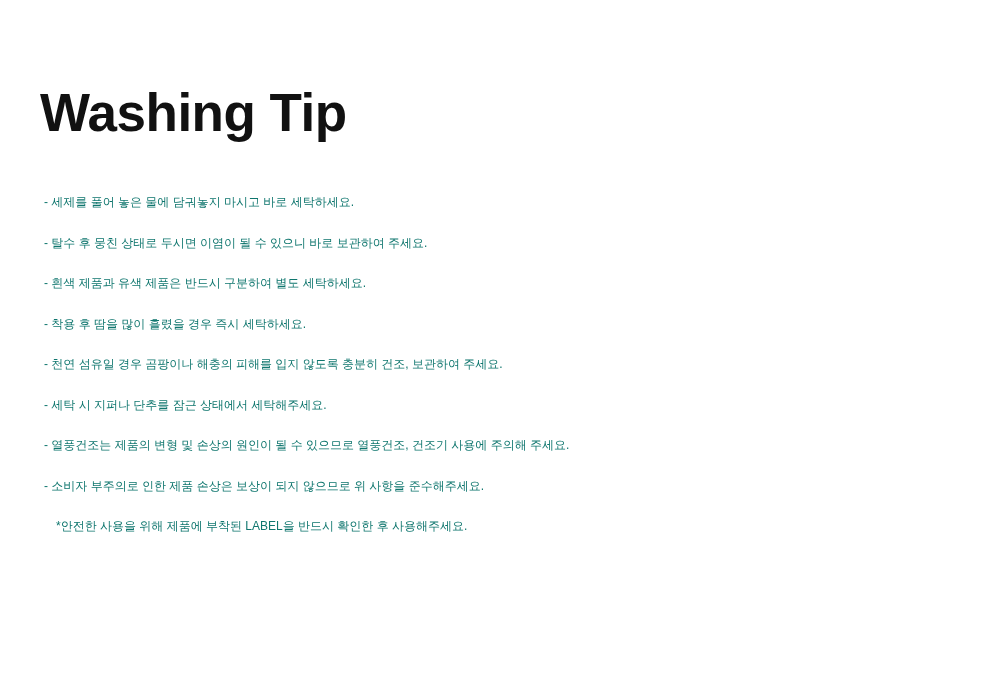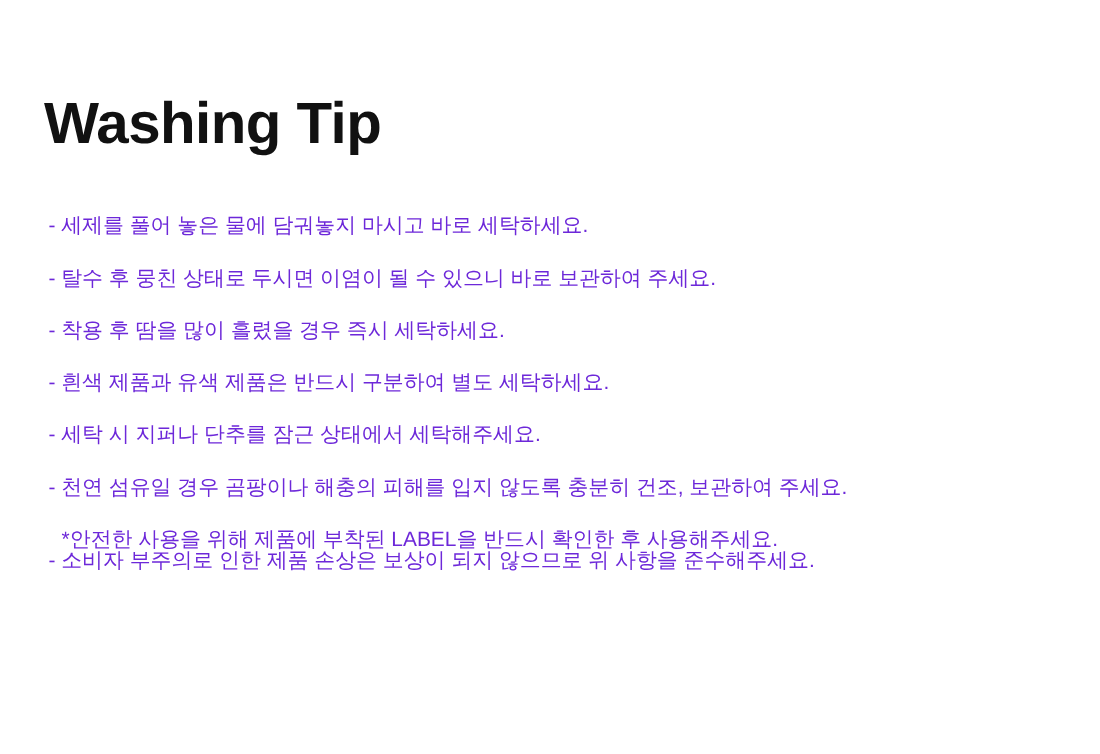--- a/index.html
+++ b/index.html
@@ -31,43 +31,44 @@
     line-height: 1.1;
     white-space: nowrap;
   }
   .tip-list {
     position: absolute;
     left: 44px;
     top: 196px;
     width: 920px;
   }
   .tip-line {
-    font-size: 19px;
+    font-size: 12px;
     line-height: 1.0;
-    color: #6d28d9;
+    color: #0f766e;
     margin: 0 0 28.5px 0;
     white-space: nowrap;
     font-weight: 400;
   }
   .tip-line.note {
     padding-left: 12px;
     margin-bottom: 0;
   }
 </style>
 </head>
 <body>
 
 <div class="page">
 
   <h1 class="title">Washing Tip</h1>
 
   <div class="tip-list">
     <p class="tip-line">- 세제를 풀어 놓은 물에 담궈놓지 마시고 바로 세탁하세요.</p>
     <p class="tip-line">- 탈수 후 뭉친 상태로 두시면 이염이 될 수 있으니 바로 보관하여 주세요.</p>
+    <p class="tip-line">- 흰색 제품과 유색 제품은 반드시 구분하여 별도 세탁하세요.</p>
     <p class="tip-line">- 착용 후 땀을 많이 흘렸을 경우 즉시 세탁하세요.</p>
-    <p class="tip-line">- 흰색 제품과 유색 제품은 반드시 구분하여 별도 세탁하세요.</p>
+    <p class="tip-line">- 천연 섬유일 경우 곰팡이나 해충의 피해를 입지 않도록 충분히 건조, 보관하여 주세요.</p>
     <p class="tip-line">- 세탁 시 지퍼나 단추를 잠근 상태에서 세탁해주세요.</p>
-    <p class="tip-line">- 천연 섬유일 경우 곰팡이나 해충의 피해를 입지 않도록 충분히 건조, 보관하여 주세요.</p>
+    <p class="tip-line">- 열풍건조는 제품의 변형 및 손상의 원인이 될 수 있으므로 열풍건조, 건조기 사용에 주의해 주세요.</p>
+    <p class="tip-line">- 소비자 부주의로 인한 제품 손상은 보상이 되지 않으므로 위 사항을 준수해주세요.</p>
     <p class="tip-line note">*안전한 사용을 위해 제품에 부착된 LABEL을 반드시 확인한 후 사용해주세요.</p>
-    <p class="tip-line">- 소비자 부주의로 인한 제품 손상은 보상이 되지 않으므로 위 사항을 준수해주세요.</p>
   </div>
 
 </div>
 
 </body></html>

